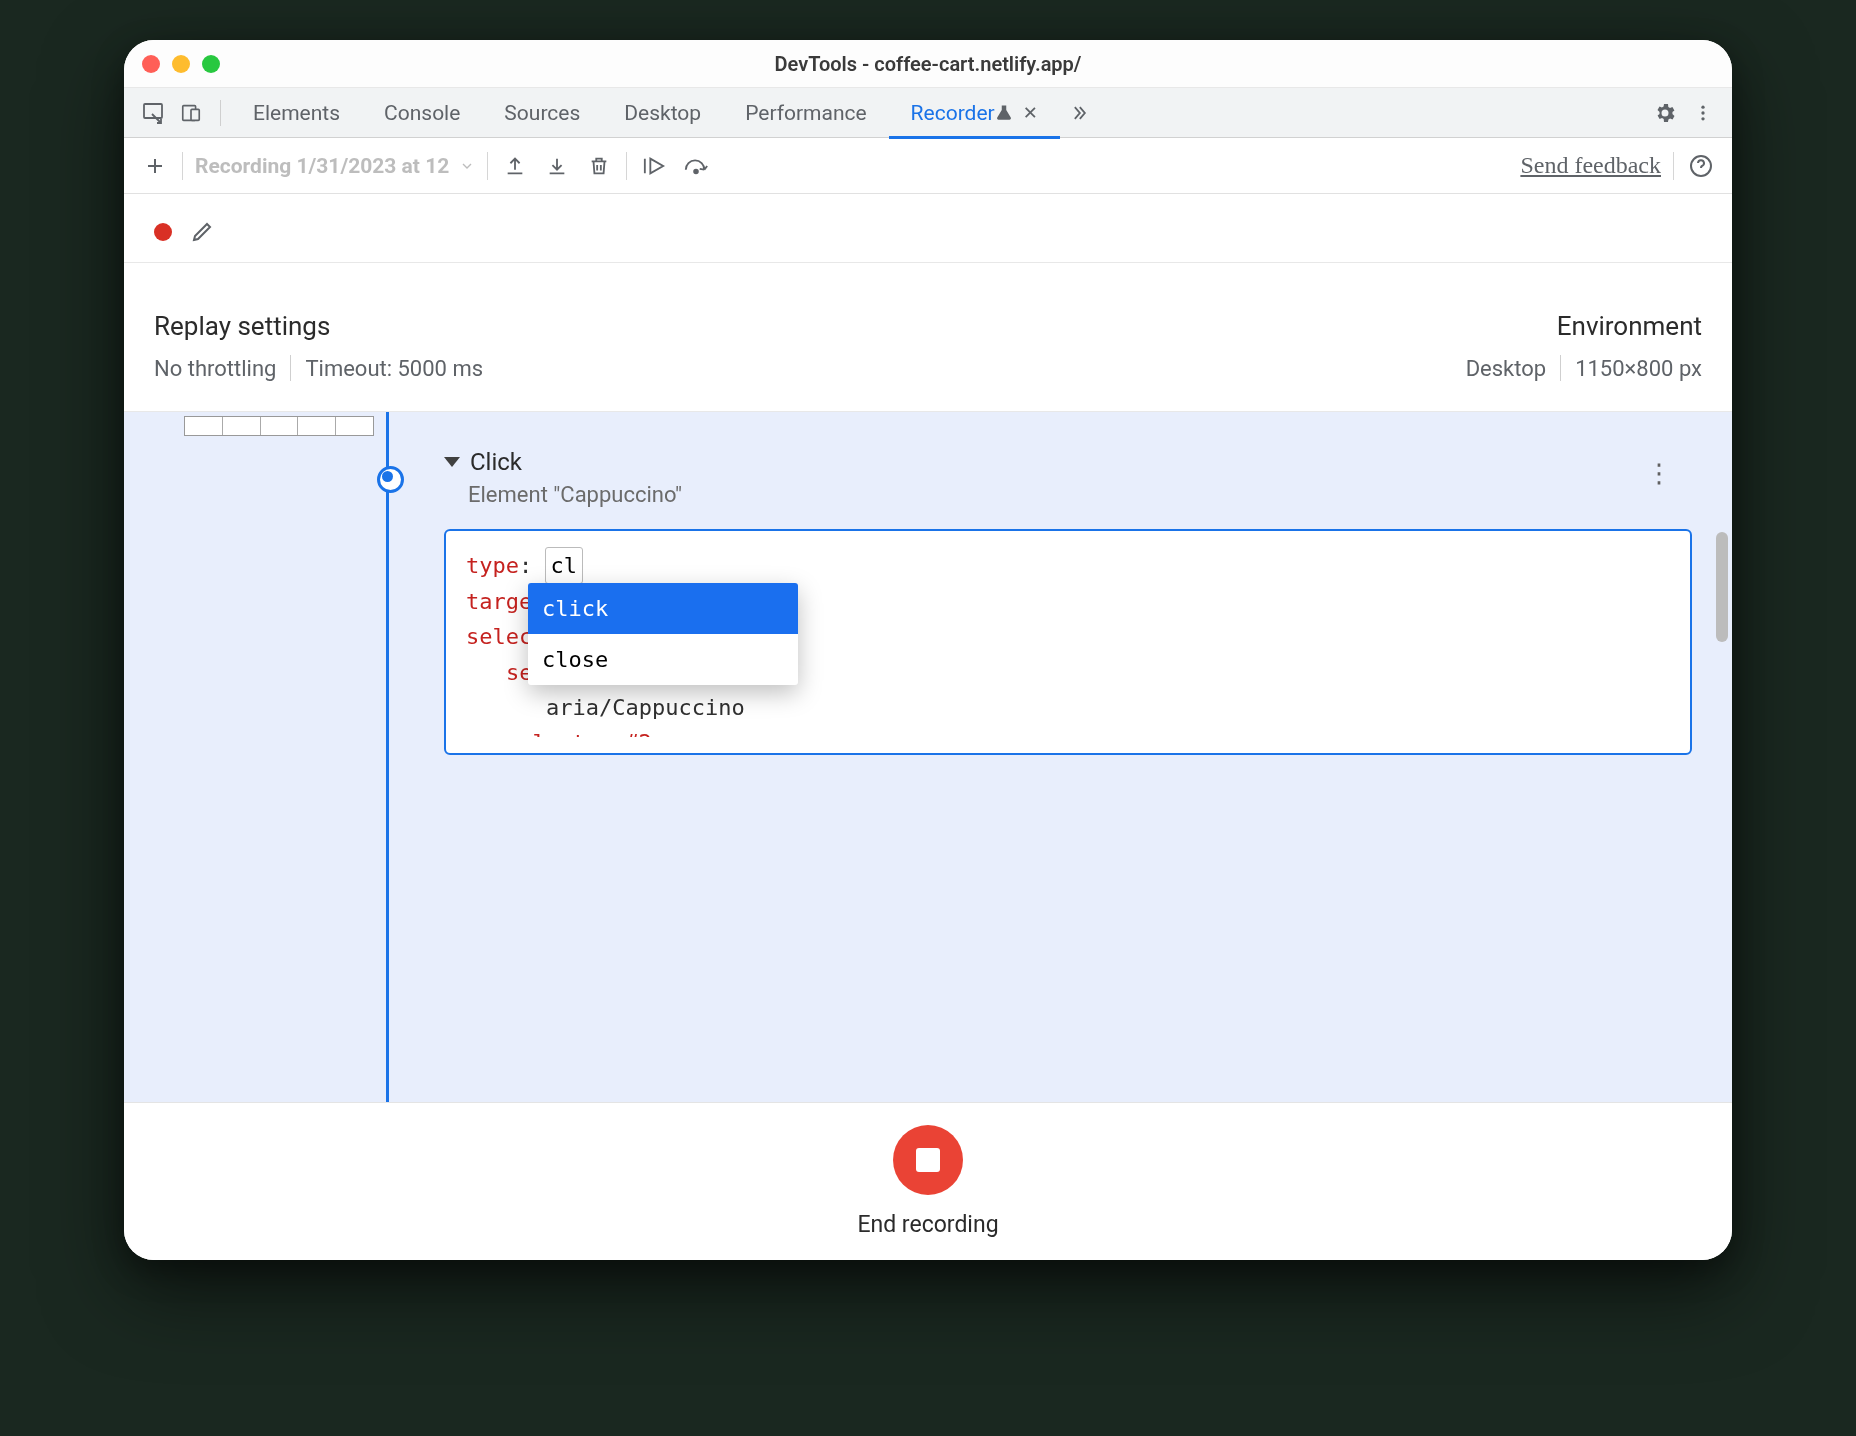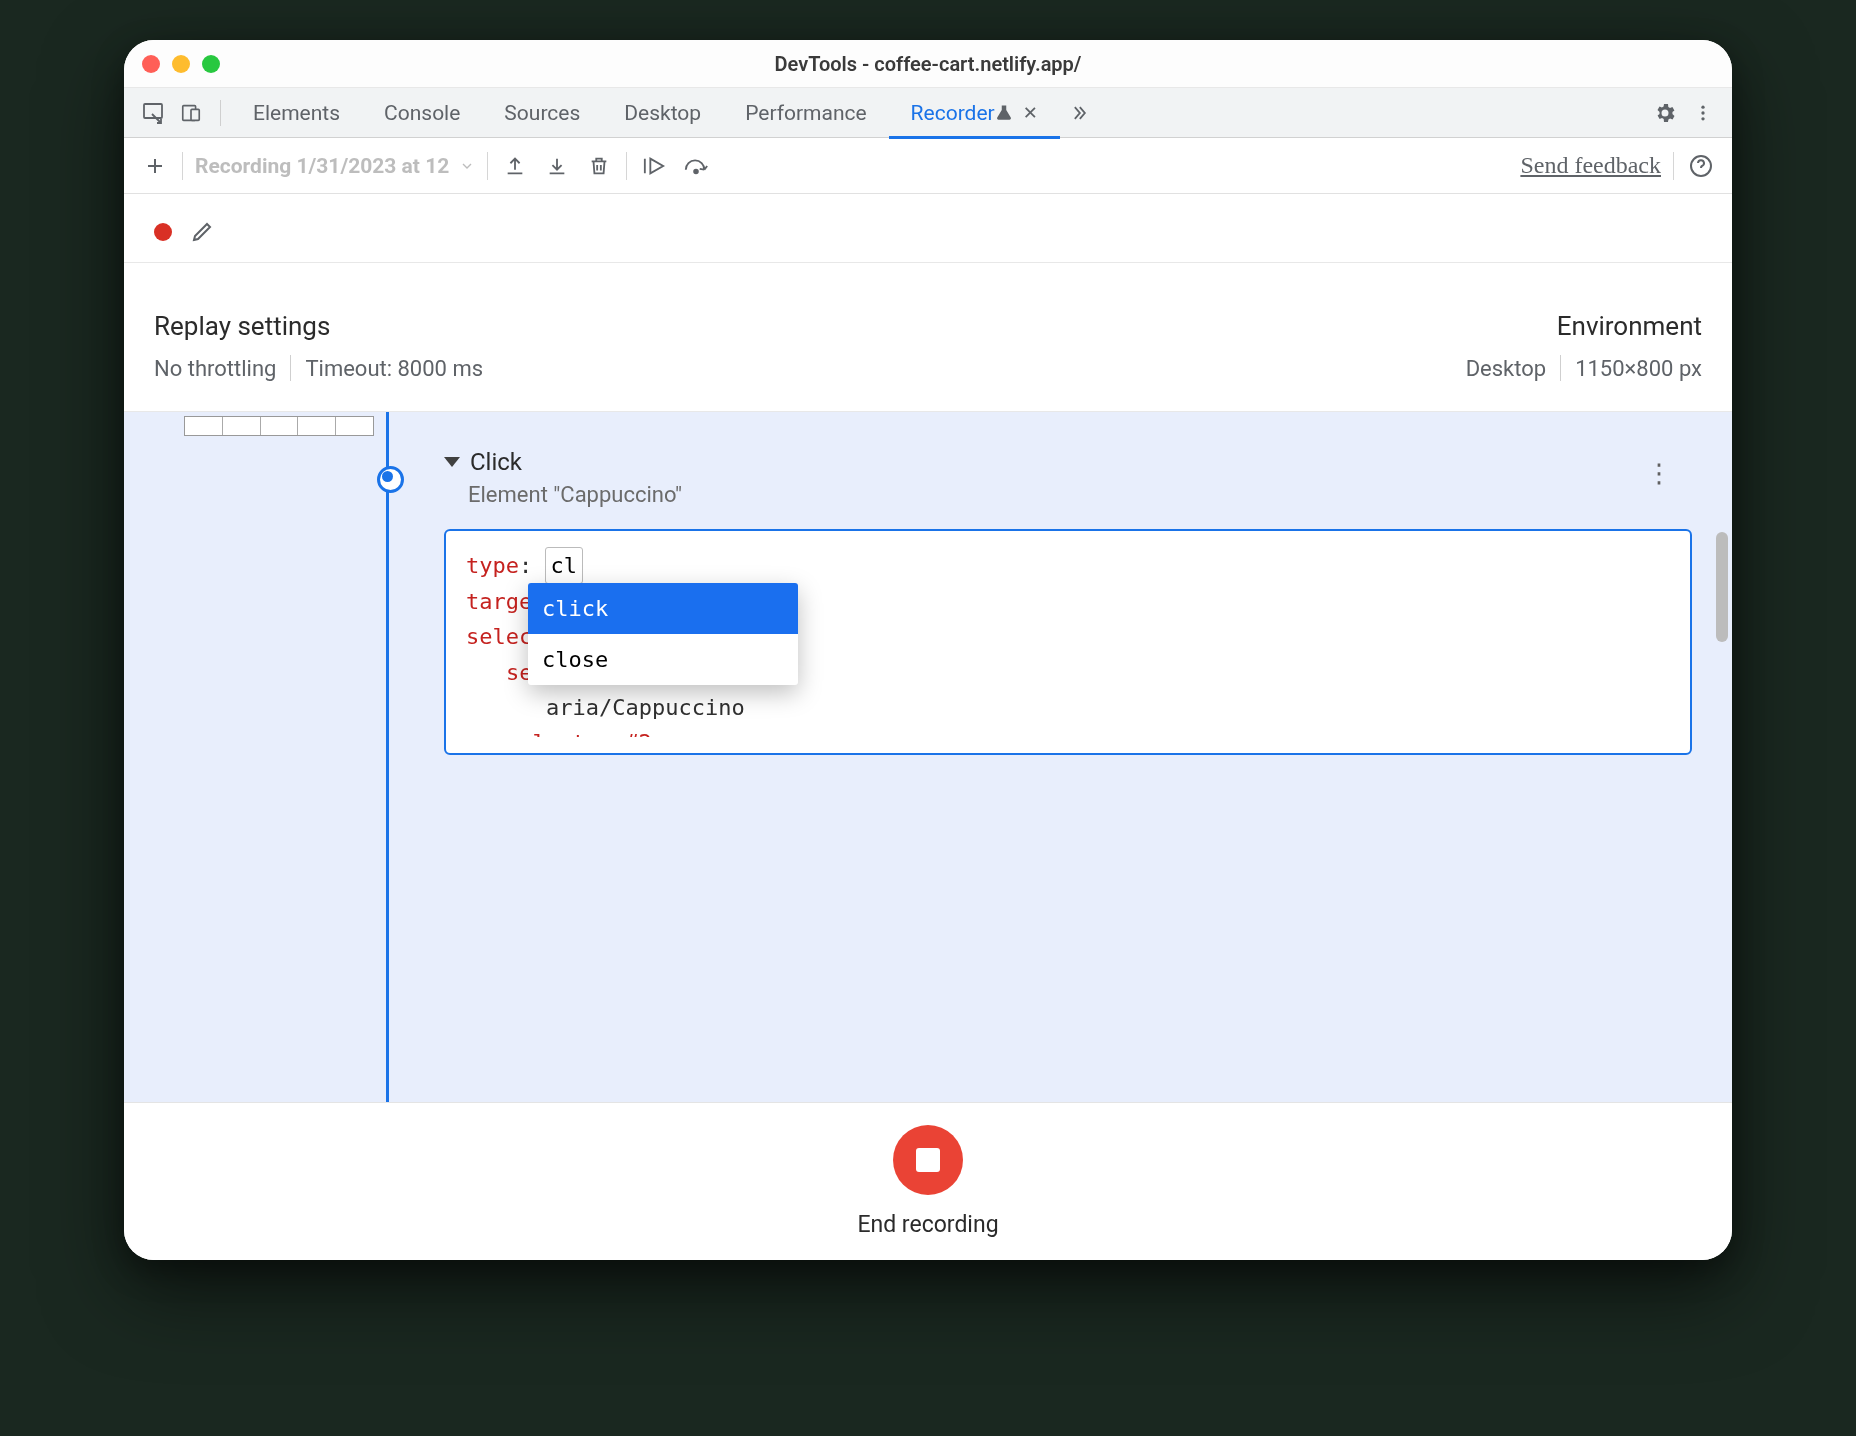--- a/index.html
+++ b/index.html
@@ -234,21 +234,21 @@
         </svg>
     </div>
   </div>
 
   <div class="settings-row">
     <div class="settings-col">
       <div class="settings-title">Replay settings</div>
       <div class="settings-vals">
         <span>No throttling</span>
         <span class="vsep2"></span>
-        <span>Timeout: 8000 ms</span>
+        <span>Timeout: 5000 ms</span>
       </div>
     </div>
     <div class="settings-col right">
       <div class="settings-title">Environment</div>
       <div class="settings-vals">
         <span>Desktop</span>
         <span class="vsep2"></span>
         <span>1150×800 px</span>
       </div>
     </div>

